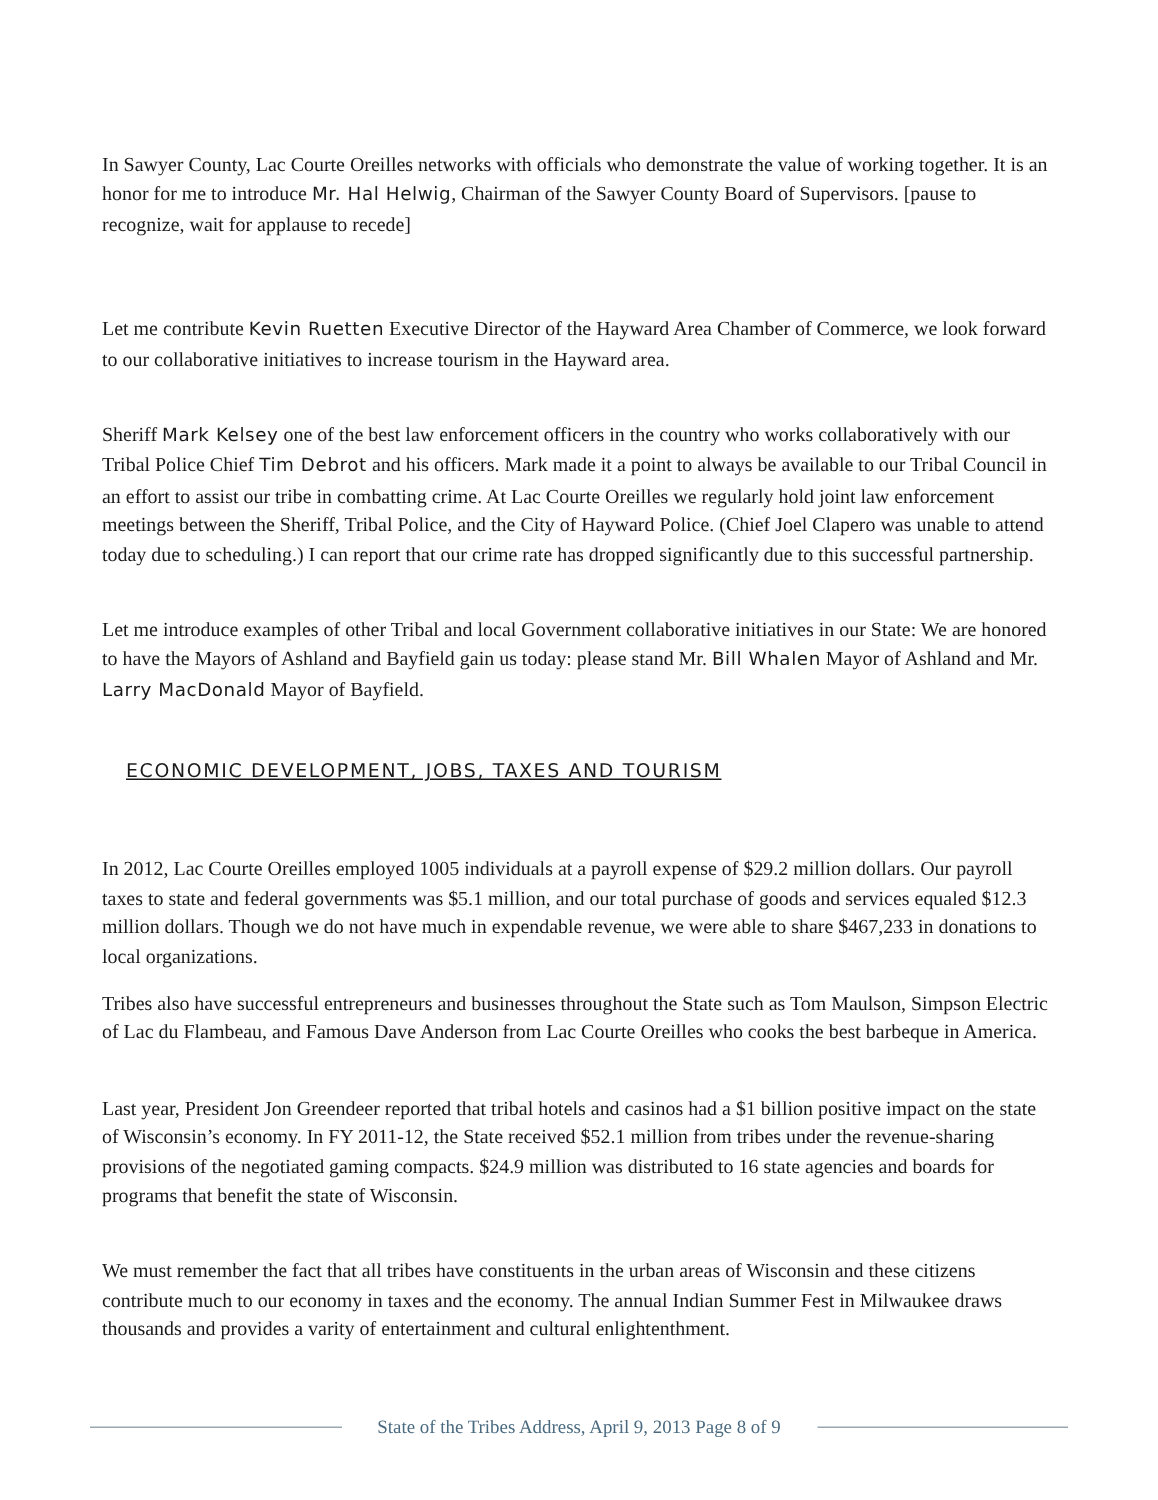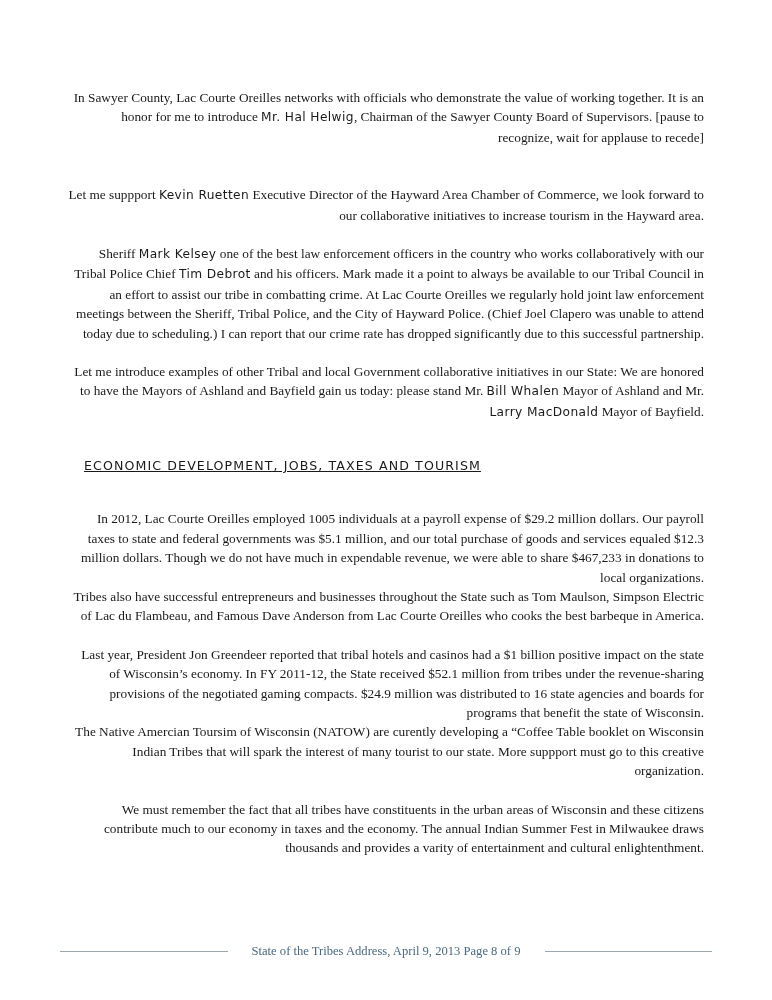--- a/index.html
+++ b/index.html
@@ -23,24 +23,24 @@
     height: 1000px;
     background: #ffffff;
   }
   .content {
     position: absolute;
     left: 68px;
     top: 88px;
     width: 636px;
   }
   p.para {
-    margin: 0 0 0 0;
+    margin: 12px 0 0 0;
     font-size: 13.3px;
     line-height: 19.4px;
-    text-align: right;
+    text-align: left;
     font-family: "Liberation Serif", serif;
     color: #1a1a1a;
   }
   .gap {
     height: 19px;
   }
   .hand {
     font-family: "DejaVu Sans", sans-serif;
     font-size: 12.2px;
     letter-spacing: 0.4px;
@@ -93,21 +93,21 @@
   <div class="content">
 
     <p class="para">
       <span>In Sawyer County, Lac Courte Oreilles networks with officials who demonstrate the value of working together.  It is an honor for me to introduce </span><span class="hand">Mr. Hal Helwig</span><span>, Chairman of the Sawyer County Board of Supervisors.  [pause to recognize, wait for applause to recede]</span>
     </p>
     <div class="gap"></div>
 
     <div class="gap"></div>
 
     <p class="para">
-      <span>Let me suppport </span><span class="hand">Kevin Ruetten</span><span> Executive Director of the Hayward Area Chamber of Commerce, we look forward to our collaborative initiatives to increase tourism in the Hayward area.</span>
+      <span>Let me contribute </span><span class="hand">Kevin Ruetten</span><span> Executive Director of the Hayward Area Chamber of Commerce, we look forward to our collaborative initiatives to increase tourism in the Hayward area.</span>
     </p>
     <div class="gap"></div>
 
     <p class="para">
       <span>Sheriff </span><span class="hand">Mark Kelsey</span><span> one of the best law enforcement officers in the country who works collaboratively with our Tribal Police Chief </span><span class="hand">Tim Debrot</span><span> and his officers.   Mark made it a point to always be available to our Tribal Council in an effort to assist our tribe in combatting crime.  At Lac Courte Oreilles we regularly hold joint law enforcement meetings between the Sheriff, Tribal Police, and the City of Hayward Police.   (Chief Joel Clapero was unable to attend today due to scheduling.)   I can report that our crime rate has dropped significantly due to this successful partnership.</span>
     </p>
     <div class="gap"></div>
 
     <p class="para">
       <span>Let me introduce examples of other Tribal and local Government collaborative initiatives in our State: We are honored to have the Mayors of Ashland and Bayfield gain us today:  please stand Mr. </span><span class="hand">Bill Whalen</span><span> Mayor of Ashland and Mr. </span><span class="hand">Larry MacDonald</span><span> Mayor of Bayfield.</span>
@@ -121,23 +121,20 @@
       <span>In 2012, Lac Courte Oreilles employed 1005 individuals at a payroll expense of $29.2 million dollars. Our payroll taxes to state and federal governments was $5.1 million, and our total purchase of goods and services equaled $12.3 million dollars.  Though we do not have much in expendable revenue, we were able to share $467,233 in donations to local organizations.</span>
     </p>
     <p class="para">
       <span>Tribes also have successful entrepreneurs and businesses throughout the State such as Tom Maulson, Simpson Electric of Lac du Flambeau, and Famous Dave Anderson from Lac Courte Oreilles who cooks the best barbeque in America.</span>
     </p>
     <div class="gap"></div>
 
     <p class="para">
       <span>Last year, President Jon Greendeer reported that tribal hotels and casinos had a $1 billion positive impact on the state of Wisconsin’s economy.  In FY 2011-12,  the State received $52.1 million from tribes under the revenue-sharing provisions of the negotiated gaming compacts.  $24.9 million was distributed to 16 state agencies and boards for programs that benefit the state of Wisconsin.</span>
     </p>
-    <p class="para">
-      <span> The Native Amercian Toursim of Wisconsin (NATOW) are curently developing a “Coffee Table booklet on Wisconsin Indian Tribes that will spark the interest of many tourist to our state. More suppport must go to this creative organization.</span>
-    </p>
     <div class="gap"></div>
 
     <p class="para">
       <span>We must remember the fact that all tribes have constituents in the urban areas of Wisconsin and these citizens contribute much to our economy in taxes and the economy. The annual Indian Summer Fest in Milwaukee draws thousands and provides a varity of entertainment and cultural enlightenthment.</span>
     </p>
 
   </div>
 
   <div class="footer">
     <div class="footer-inner">

